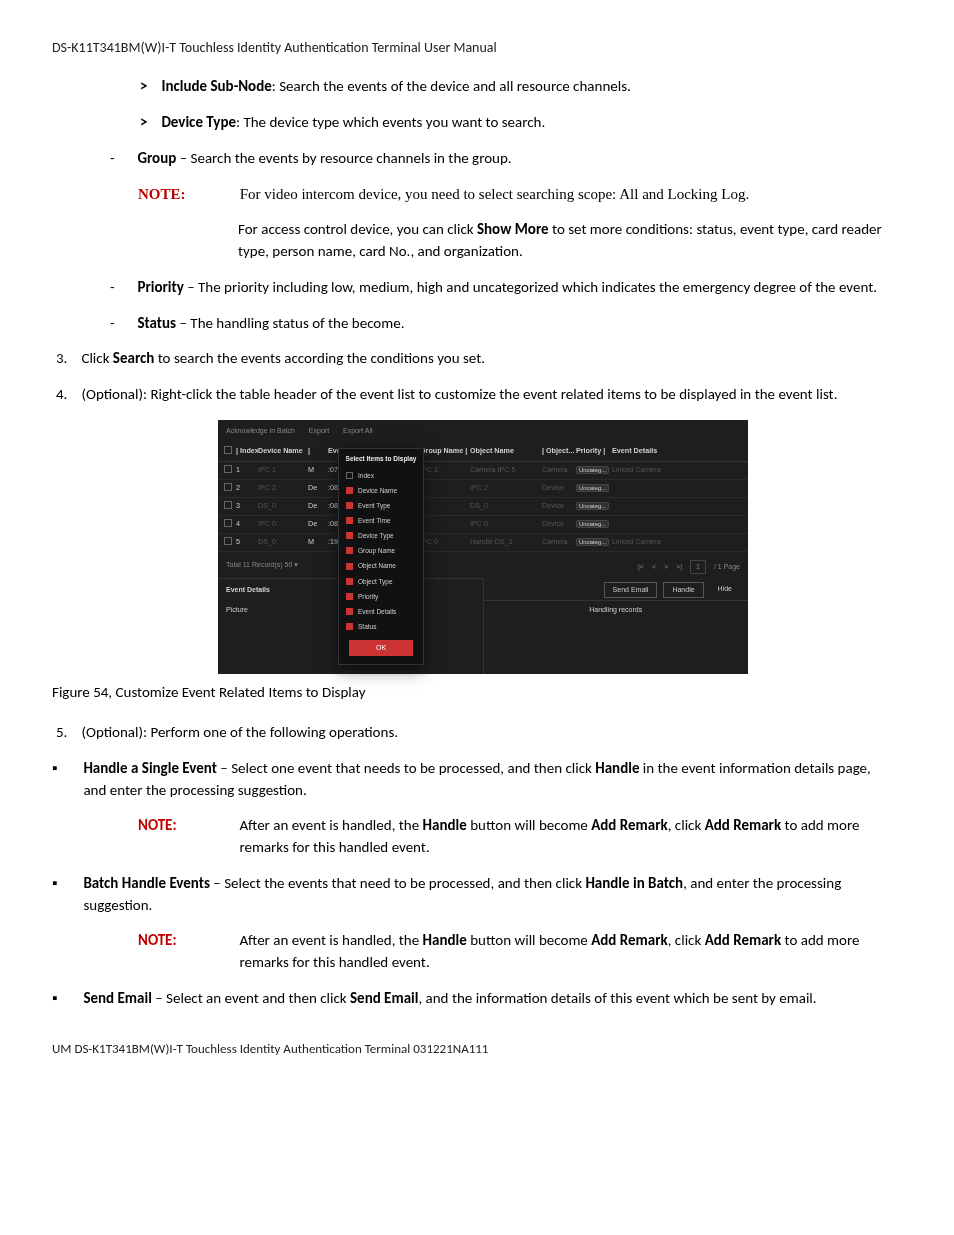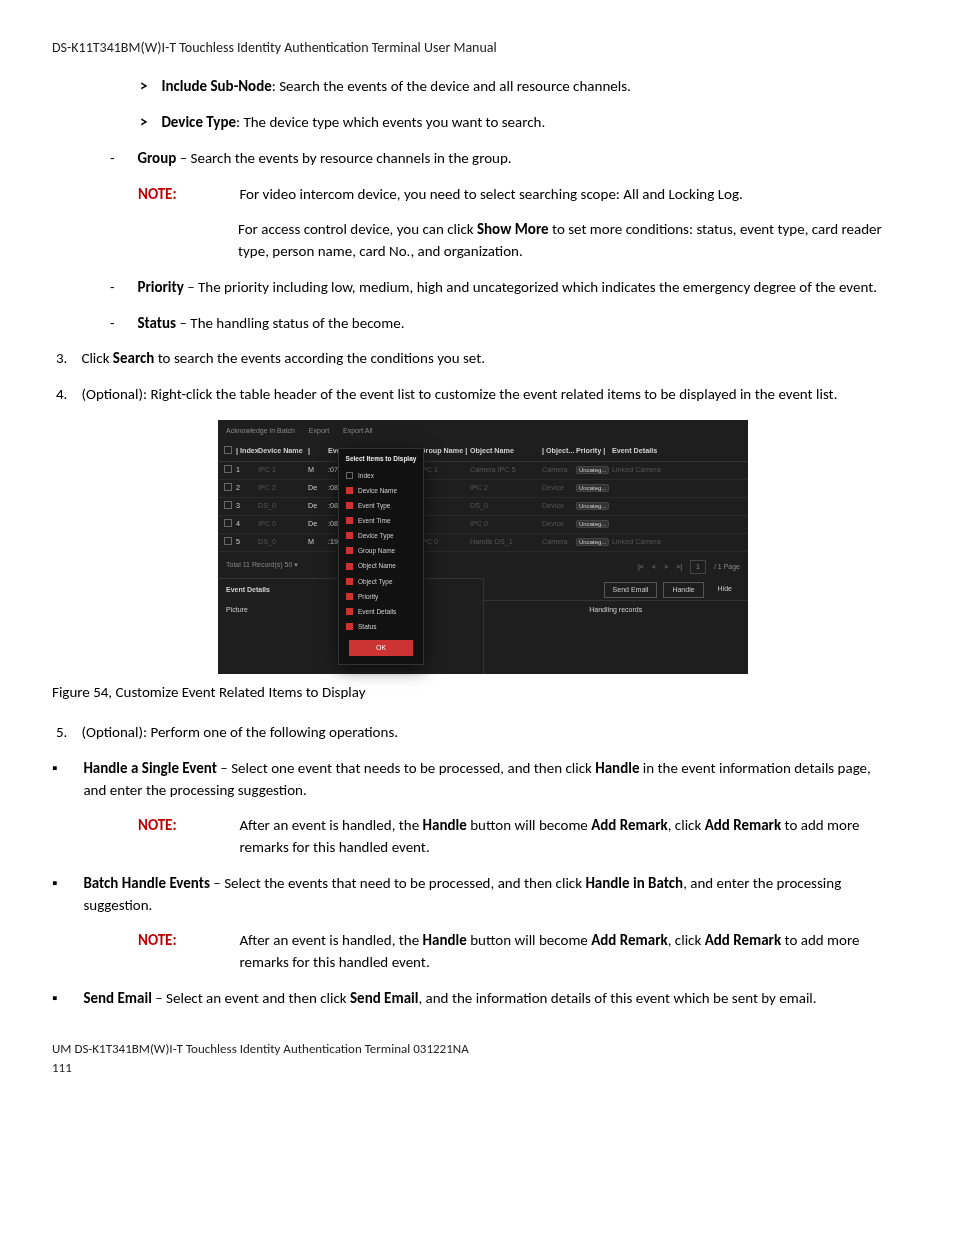--- a/index.html
+++ b/index.html
@@ -11,35 +11,35 @@
     margin: 0;
     padding: 38px 52px 40px 52px;
     width: 954px;
     background: #fff;
   }
   .header { font-size: 14px; color: #222; margin-bottom: 18px; }
   .sub-list { margin-left: 88px; margin-bottom: 14px; }
   .sub-list .chev { display:inline-block; width:18px; font-weight:bold; }
   .dash-list { margin-left: 58px; margin-bottom: 14px; }
   .dash-list .dash { display:inline-block; width:24px; }
-  .note-block { margin-left: 86px; margin-bottom: 14px; }
+  .note-block { margin-left: 86px; margin-bottom: 14px; font-family: Liberation Serif, serif; }
   .note-lbl { color:#c00000; font-weight:bold; display:inline-block; width:58px; vertical-align:top; }
   .note-txt { display:inline-block; width: calc(100% - 110px); vertical-align:top; margin-left:40px;}
   .note-cont { margin-left: 145px; margin-bottom: 14px; }
   .num-item { margin-bottom: 14px; }
   .num-item .num { display:inline-block; width:22px; vertical-align:top; margin-left:4px;}
   .num-item .body { display:inline-block; width: calc(100% - 40px); vertical-align:top; }
   .bullet-item { margin-bottom: 14px; }
   .bullet-item .dot { display:inline-block; width:28px; vertical-align:top; }
   .bullet-item .body { display:inline-block; width: calc(100% - 40px); vertical-align:top; }
   .bullet-note { margin-left: 86px; margin-bottom: 14px; }
   .bullet-note .note-lbl { width:58px; }
   .bullet-note .note-txt { margin-left: 40px; width: calc(100% - 110px);}
   .figcap { text-align:left; margin: 8px 0 18px 0; }
-  .footer { font-size: 13px; color:#222; display:flex; justify-content:flex-start; margin-top:30px;flex-direction:column;}
+  .footer { font-size: 13px; color:#222; display:flex; justify-content:flex-start; margin-top:30px;}
   b { font-weight:bold; }
 
   
   .shot-wrap { margin: 6px 0 4px 166px; }
   .shot {
     width: 530px;
     background:#1e1e1e;
     color:#d0d0d0;
     font-size:7.2px;
     line-height:1.4;

